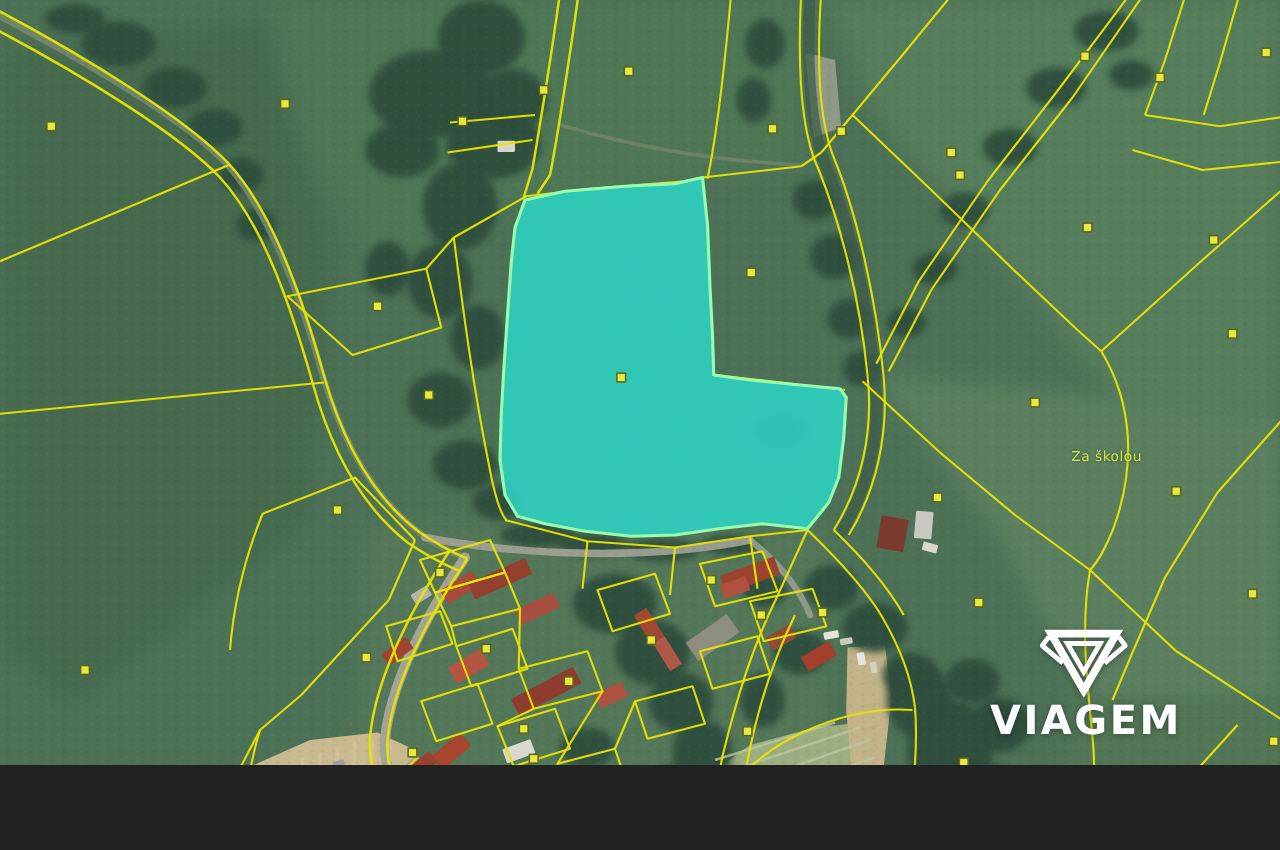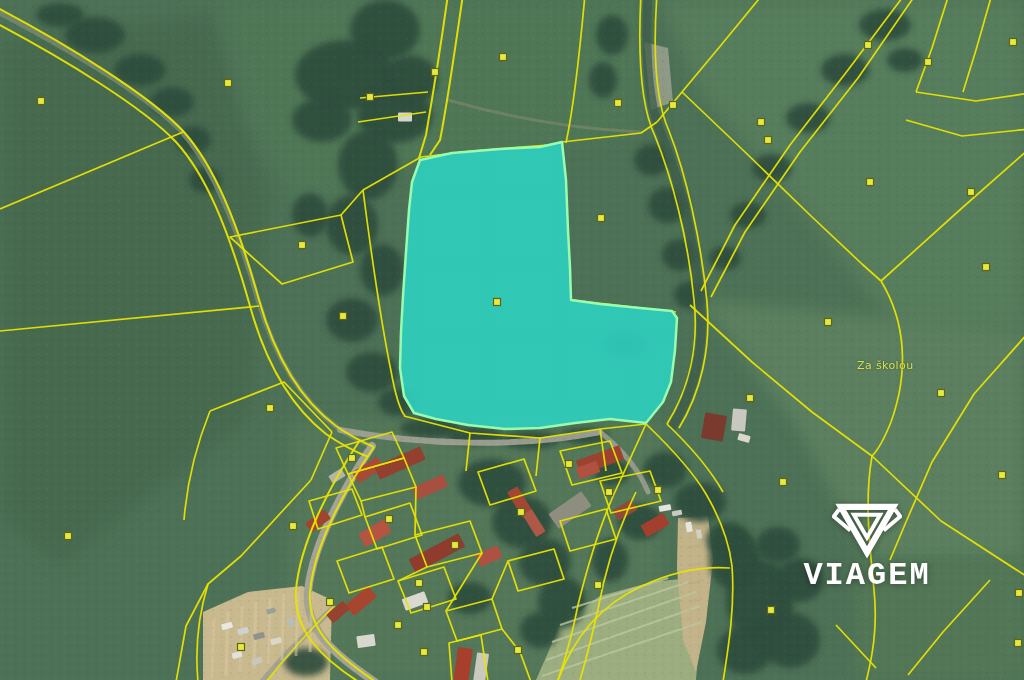--- a/index.html
+++ b/index.html
@@ -1,26 +1,26 @@
 <!DOCTYPE html>
 <html><head>
 <meta charset="utf-8">
 <style>
   html,body{margin:0;padding:0;background:#222;}
-  #stage{position:relative;width:1024px;height:680px;overflow:hidden;
+  #stage{position:relative;width:1024px;height:612px;overflow:hidden;
          font-family:"DejaVu Sans","Liberation Sans",sans-serif;}
   #map{position:absolute;left:0;top:0;display:block;}
   .place-label{position:absolute;left:857px;top:359px;font-size:11px;
     color:#d8e052;letter-spacing:.4px;text-shadow:0 0 2px rgba(30,50,25,.7);
     white-space:nowrap;}
   .logo{position:absolute;left:792px;top:496px;width:150px;text-align:center;
     filter:drop-shadow(0 1px 3px rgba(0,0,0,.35));}
   .logo-icon{width:70px;height:62px;display:block;margin:0 auto;}
   .logo-text{margin-top:2px;font-size:32px;font-weight:bold;color:#ffffff;
-    letter-spacing:2px;line-height:1;font-family:Liberation Mono, monospace;}
+    letter-spacing:2px;line-height:1;}
 </style>
 </head>
 <body>
 
 <div id="stage">
   <svg id="map" width="1024" height="680" viewBox="0 0 1024 680">
     <defs>
       <filter id="soft" x="-20%" y="-20%" width="140%" height="140%">
         <feGaussianBlur stdDeviation="8"></feGaussianBlur>
       </filter>

